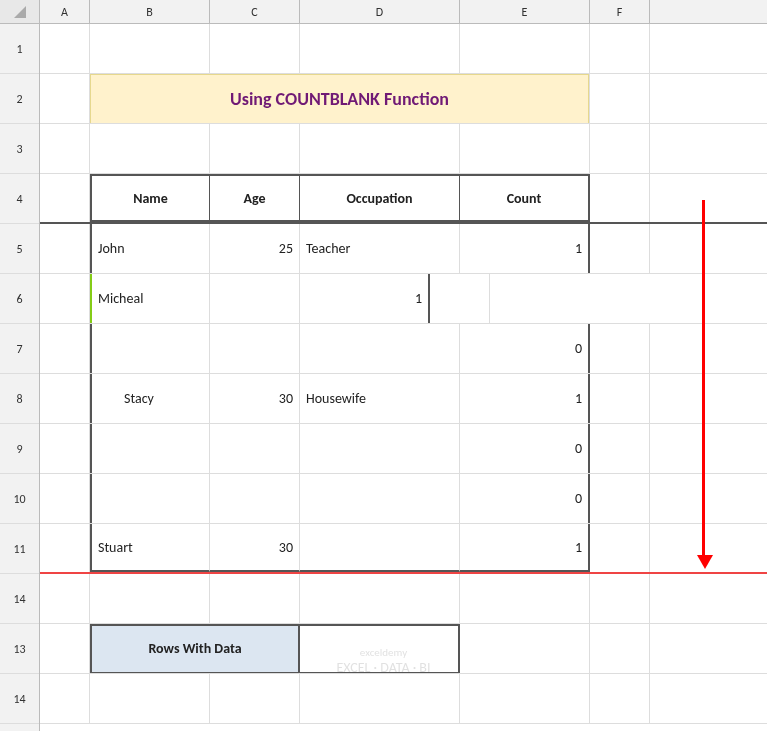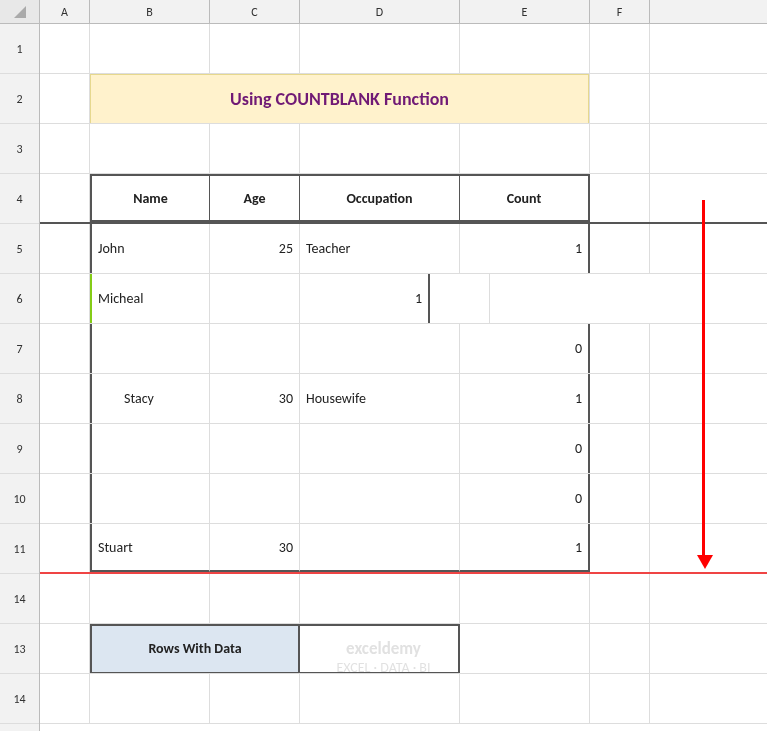--- a/index.html
+++ b/index.html
@@ -347,17 +347,17 @@
         <div class="cell cell-f"></div>
       </div>
 
     </div>
   </div>
 
   <div class="red-bar-line"></div>
   <div class="red-arrow"></div>
 
   <div style="position:absolute; bottom:55px; left:50%; transform:translateX(-50%); text-align:center; opacity:0.35; pointer-events:none;">
-    <div style="font-size:17px; font-weight:bold; color:#aaa;">exceldemy</div>
+    <div style="font-size:11px; font-weight:normal; color:#aaa;">exceldemy</div>
     <div style="font-size:14px; color:#aaa;">EXCEL · DATA · BI</div>
   </div>
 
 </div>
 
 </body></html>

